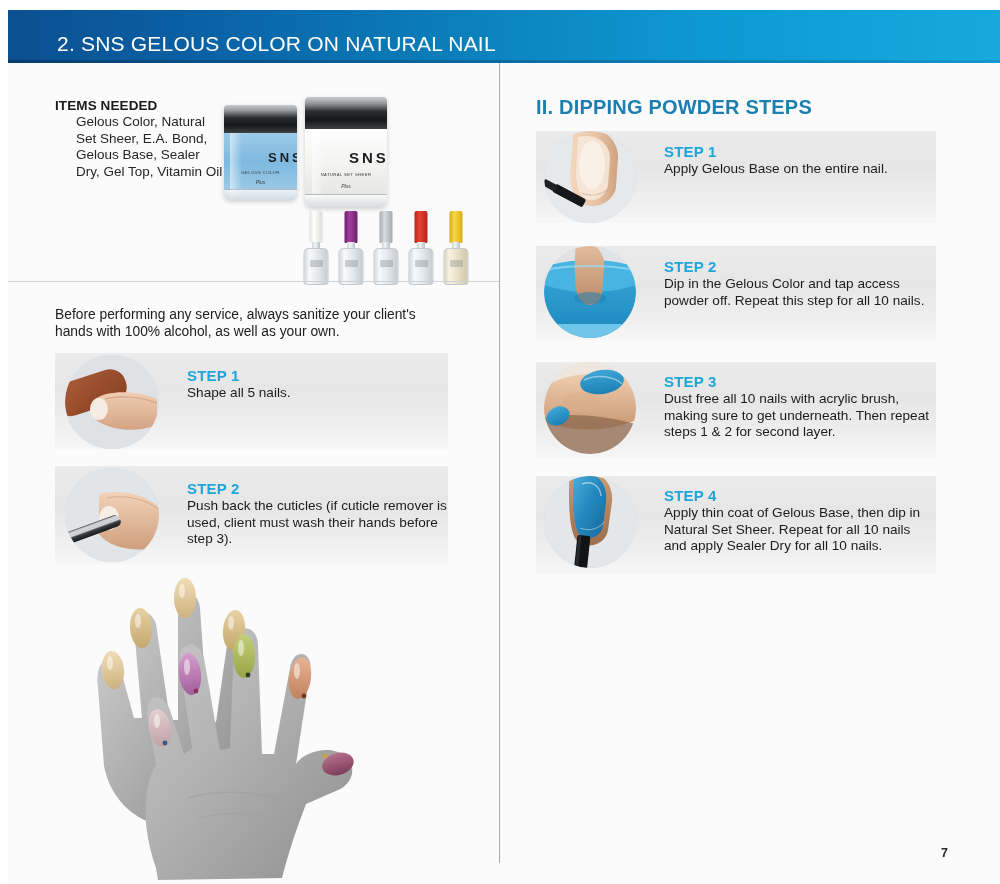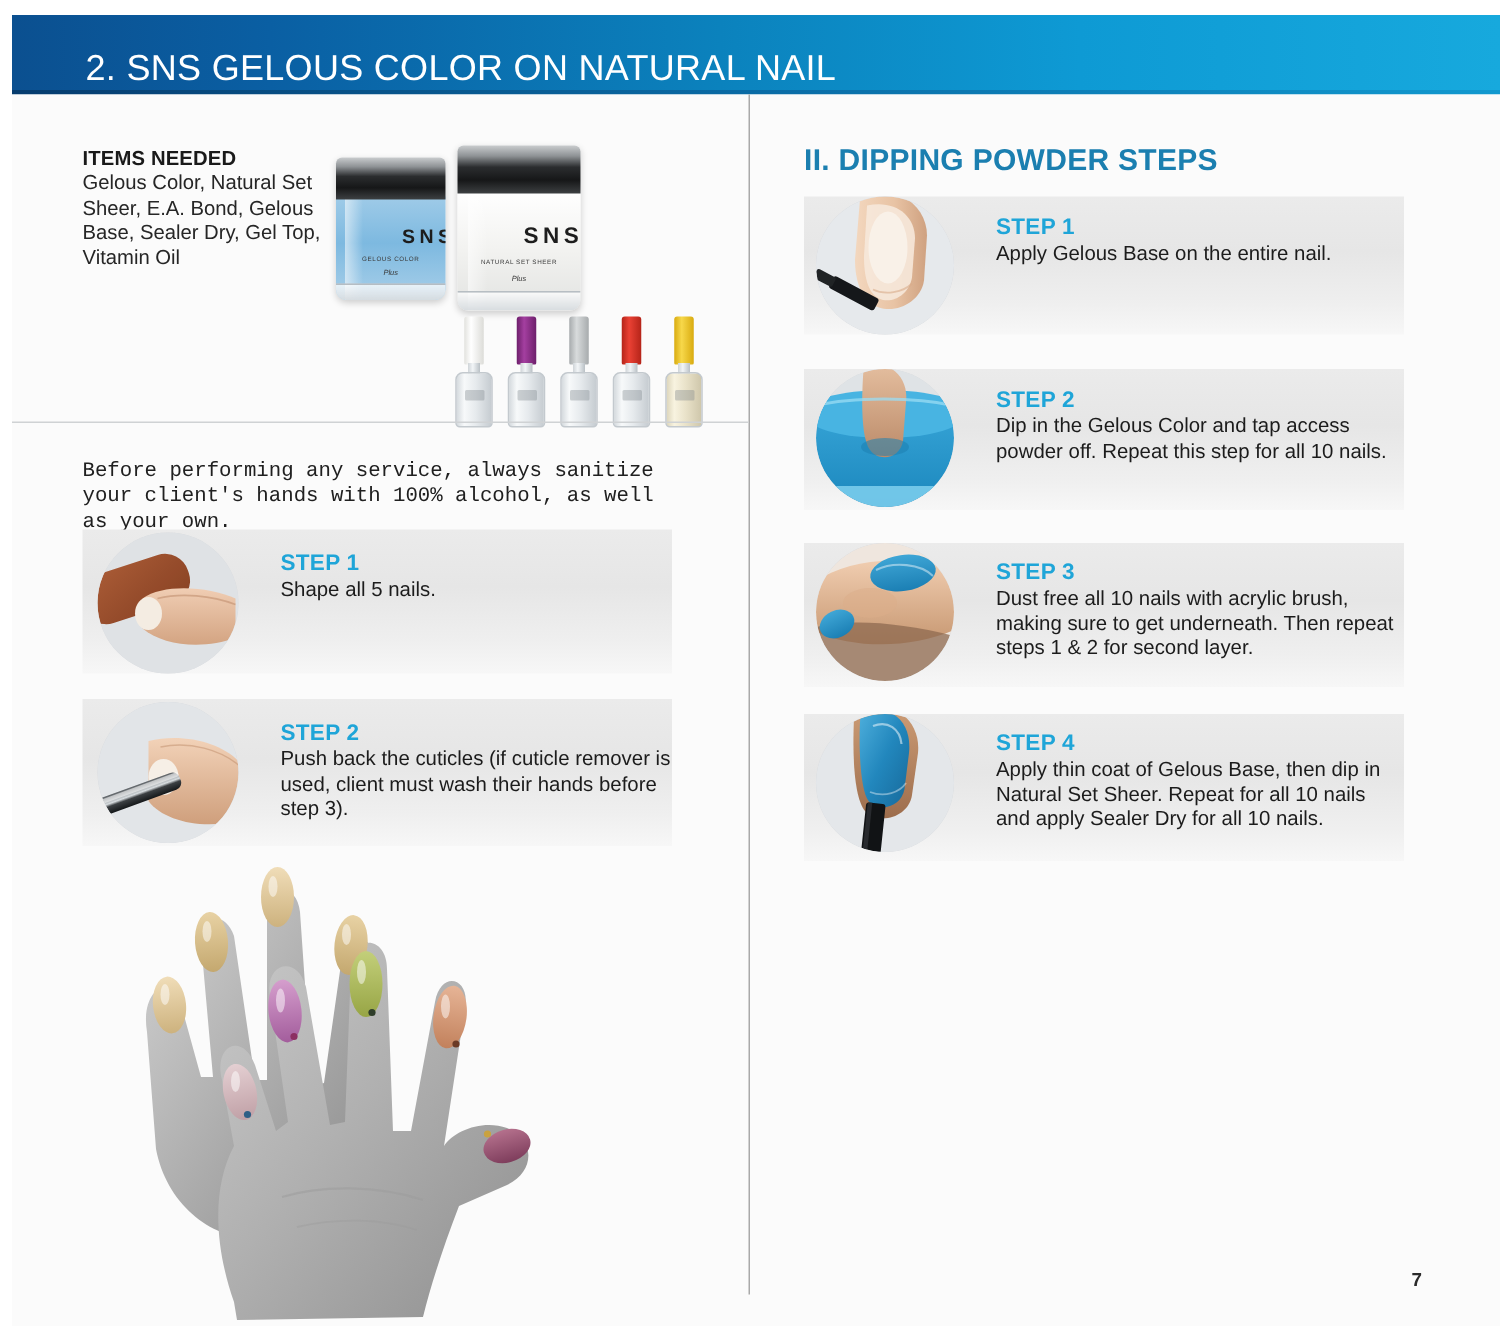--- a/index.html
+++ b/index.html
@@ -31,21 +31,21 @@
     content: "";
     position: absolute;
     left: 0; right: 0; bottom: -3px;
     height: 3px;
     background: linear-gradient(90deg,#063b6d 0%, #0a6ba5 50%, #1199cf 100%);
   }
   .header-title {
     position: absolute;
     left: 57px;
     top: 22px;
-    font-size: 24px;
+    font-size: 21px;
     letter-spacing: 0.2px;
     color: #ffffff;
     font-weight: 400;
     font-family: "Liberation Sans", sans-serif;
     white-space: nowrap;
   }
 
   
   .page-left-edge {
     position: absolute;
@@ -88,20 +88,21 @@
     font-size: 13.5px;
     color: #1a1a1a;
     letter-spacing: 0.1px;
     line-height: 17px;
     font-weight: bold;
   }
   .items-body {
     font-size: 13.5px;
     color: #262626;
     line-height: 16.5px;
+    margin-left: 21px;
   }
 
   
   .products {
     position: absolute;
     top: 28px; left: 212px;
     width: 240px; height: 195px;
   }
   .jar {
     position: absolute;
@@ -190,21 +191,20 @@
     top: 218px; left: 0px; width: 491px; height: 1px;
     background: #cfd2d4;
   }
   .intro-text {
     position: absolute;
     top: 243px; left: 47px;
     width: 400px;
     font-size: 13.8px;
     line-height: 17px;
     color: #202020;
-    font-family: Liberation Mono, monospace;
   }
 
   
   .step-card {
     position: absolute;
     left: 47px;
     width: 393px;
     background: linear-gradient(180deg,#ebebeb 0%, #e6e6e6 40%, #efefef 78%, #f7f7f7 100%);
   }
   .step-card.right { left: 528px; width: 400px; }

